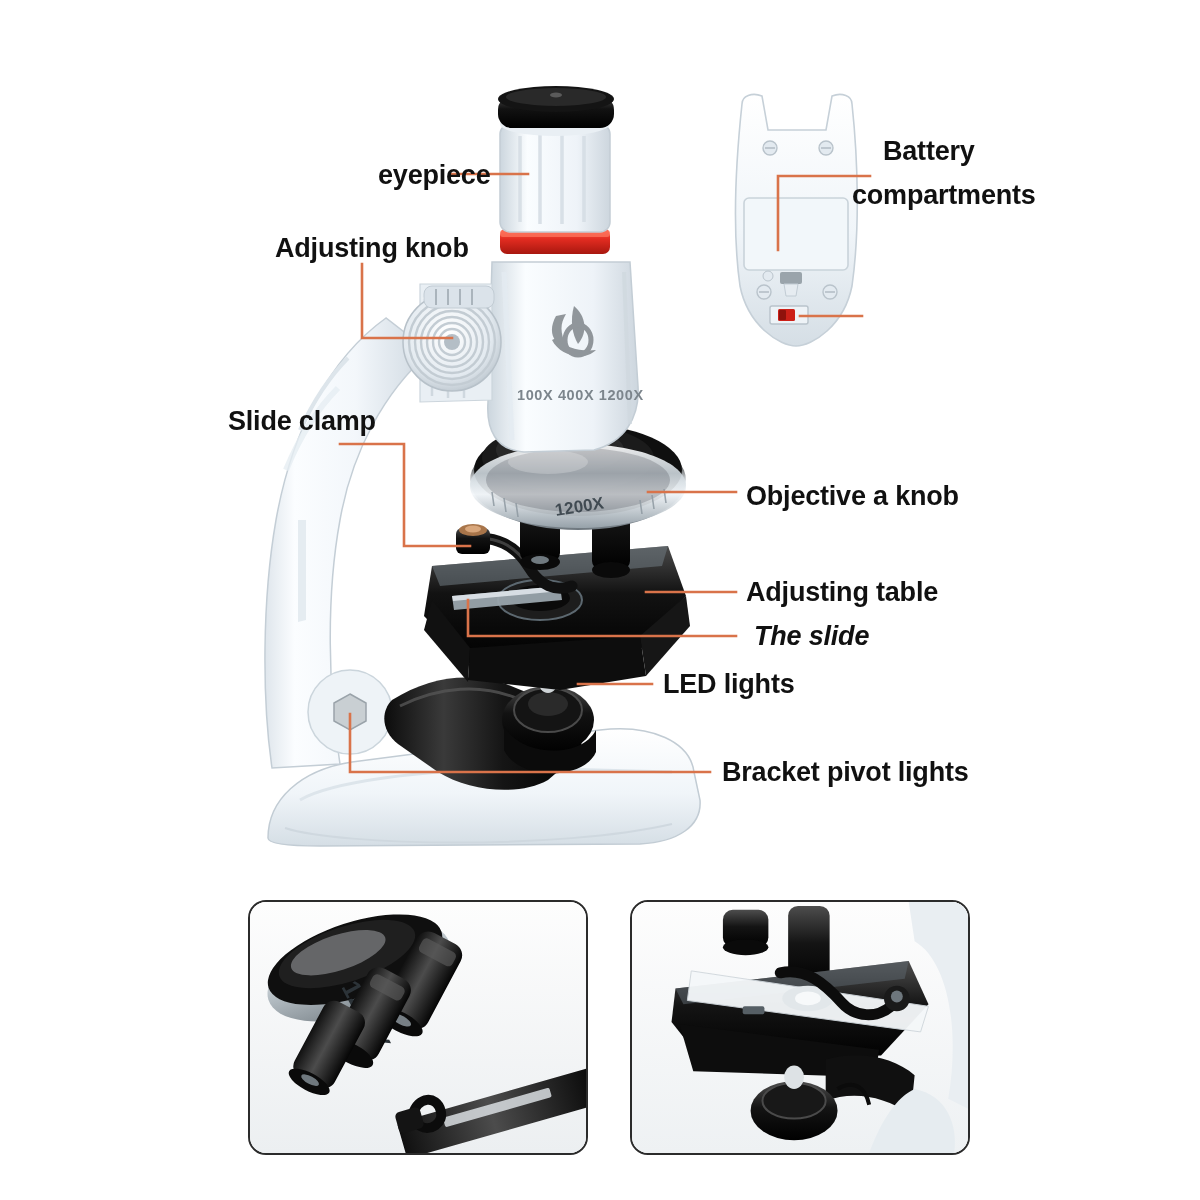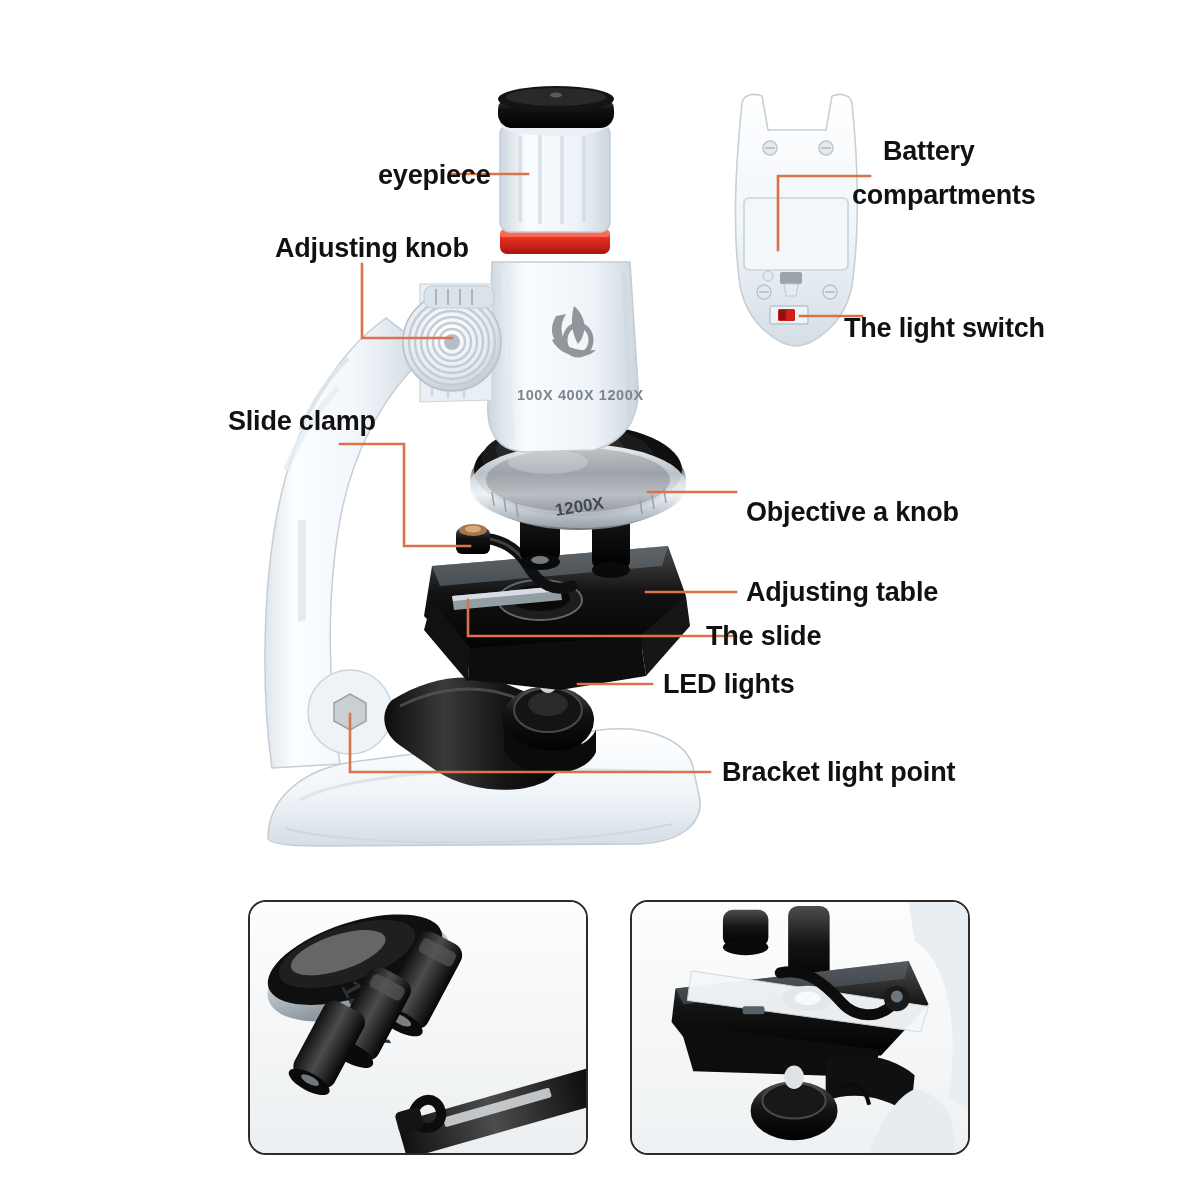--- a/index.html
+++ b/index.html
@@ -308,34 +308,33 @@
       <line x1="800" y1="316" x2="862" y2="316"></line>
     </g>
   </svg>
 
   <div class="label" style="left:334px; top:160px;margin-left:44px;">eyepiece</div>
 
   <div class="label" style="left:275px; top:233px;">Adjusting knob</div>
 
   <div class="label" style="left:194px; top:406px;margin-left:34px;">Slide clamp</div>
 
-  <div class="label" style="left:746px; top:497px;">Objective a knob</div>
+  <div class="label" style="left:746px; top:481px;">Objective a knob</div>
 
   <div class="label" style="left:746px; top:577px;">Adjusting table</div>
 
-  <div class="label" style="left:706px; top:621px;">The slide</div>
+  <div class="label" style="left:754px; top:621px;font-style:italic;">The slide</div>
 
   <div class="label" style="left:663px; top:669px;">LED lights</div>
 
-  <div class="label" style="left:722px; top:757px;">Bracket light point</div>
+  <div class="label" style="left:722px; top:757px;">Bracket pivot lights</div>
 
   <div class="label" style="left:852px; top:136px;margin-left:31px;">Battery</div>
   <div class="label" style="left:852px; top:180px;">compartments</div>
 
-  <div class="label" style="left:844px; top:313px;">The light switch</div>
 
   <div class="inset" style="left:248px; top:900px; width:340px; height:255px;">
     <svg viewBox="0 0 340 255" preserveAspectRatio="none">
       <defs>
         <linearGradient id="iBg" x1="0" y1="0" x2="0" y2="1">
           <stop offset="0%" stop-color="#fdfdfd"></stop>
           <stop offset="100%" stop-color="#eceff1"></stop>
         </linearGradient>
         <linearGradient id="iBlk" x1="0" y1="0" x2="1" y2="0">
           <stop offset="0%" stop-color="#101010"></stop>

